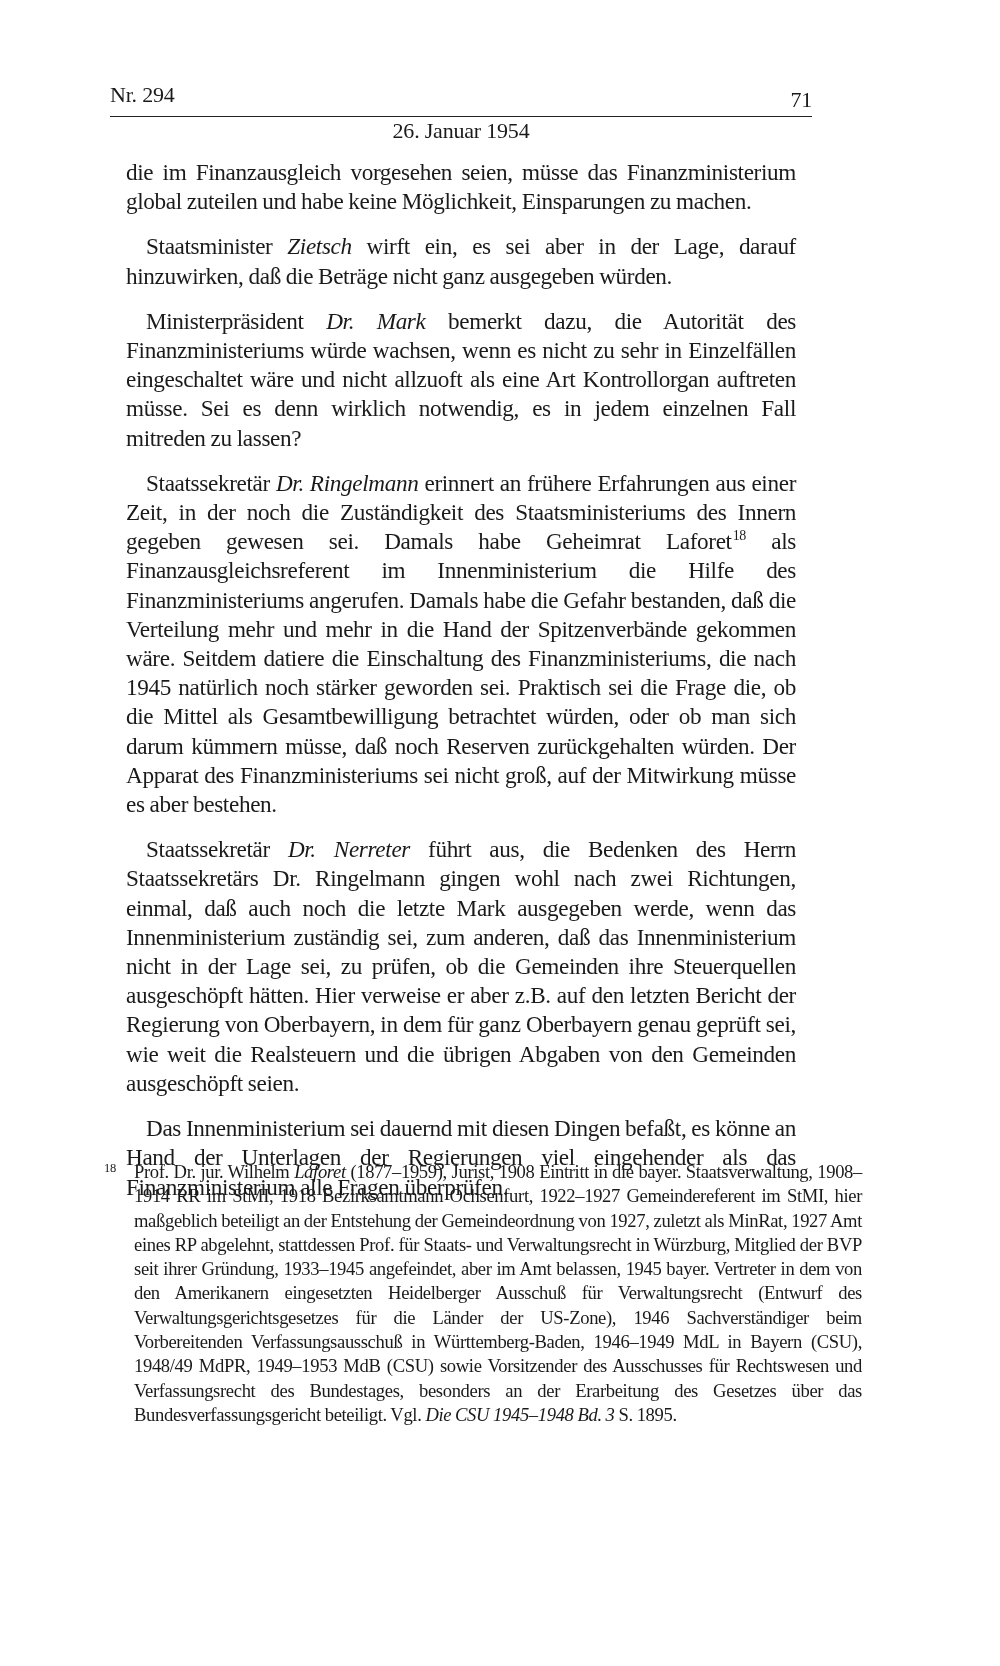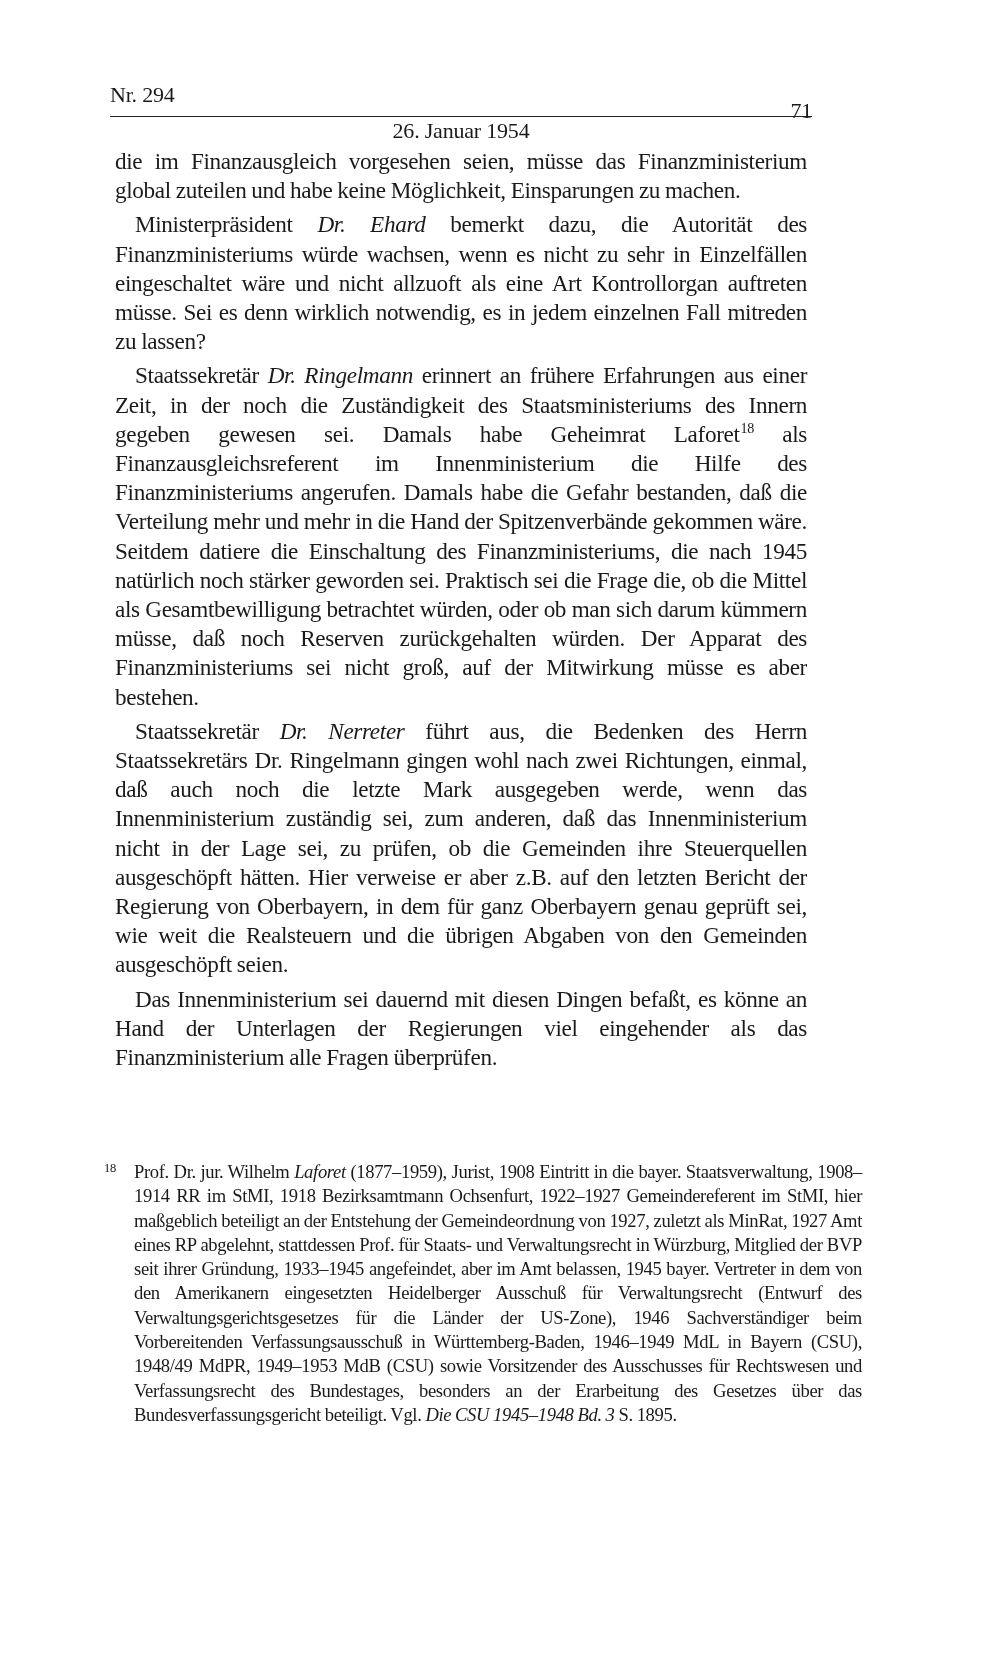--- a/index.html
+++ b/index.html
@@ -40,35 +40,35 @@
       position: absolute;
       left: 0;
       right: 0;
       top: 0;
       text-align: center;
       margin-top: 36px;
     }
     .rh-right {
       position: absolute;
       right: 0;
-      top: 16px;
+      top: 5px;
     }
     .body-text {
       position: absolute;
       top: 142px;
       left: 0;
       width: 702px;
       font-size: 23.2px;
       line-height: 29.2px;
       text-align: justify;
       letter-spacing: -0.35px;
       word-spacing: -0.5px;
     }
     .body-text p {
-      margin: 5px;
+      margin: 16px;
       text-indent: 20px;
       hyphens: manual;
     }
     .body-text p.first {
       text-indent: 0;
     }
     .body-text p:last-child {
       text-align-last: left;
     }
     .body-text p {
@@ -114,22 +114,23 @@
 
   <div class="running-head">
     <span class="rh-left">Nr. 294</span>
     <span class="rh-center">26. Januar 1954</span>
     <span class="rh-right">71</span>
   </div>
 
   <div class="body-text">
     <p class="first"><span>die im Finanzausgleich vorgesehen seien, müsse das Finanzministerium global zuteilen und habe keine Möglichkeit, Einsparungen zu machen.</span></p>
 
+    <p><span>Staatsminister </span><em>Zietsch</em><span> wirft ein, es sei aber in der Lage, darauf hinzuwirken, daß die Beträge nicht ganz ausgegeben würden.</span></p>
 
-    <p><span>Ministerpräsident </span><em>Dr. Ehard</em><span> bemerkt dazu, die Autorität des Finanzministe­riums würde wachsen, wenn es nicht zu sehr in Einzelfällen eingeschaltet wäre und nicht allzuoft als eine Art Kontrollorgan auftreten müsse. Sei es denn wirk­lich notwendig, es in jedem einzelnen Fall mitreden zu lassen?</span></p>
+    <p><span>Ministerpräsident </span><em>Dr. Mark</em><span> bemerkt dazu, die Autorität des Finanzministe­riums würde wachsen, wenn es nicht zu sehr in Einzelfällen eingeschaltet wäre und nicht allzuoft als eine Art Kontrollorgan auftreten müsse. Sei es denn wirk­lich notwendig, es in jedem einzelnen Fall mitreden zu lassen?</span></p>
 
     <p><span>Staatssekretär </span><em>Dr. Ringelmann</em><span> erinnert an frühere Erfahrungen aus einer Zeit, in der noch die Zuständigkeit des Staatsministeriums des Innern gegeben gewesen sei. Damals habe Geheimrat Laforet</span><sup class="fnref">18</sup><span> als Finanzausgleichsreferent im Innenministerium die Hilfe des Finanzministeriums angerufen. Damals habe die Gefahr bestanden, daß die Verteilung mehr und mehr in die Hand der Spit­zenverbände gekommen wäre. Seitdem datiere die Einschaltung des Finanzmi­nisteriums, die nach 1945 natürlich noch stärker geworden sei. Praktisch sei die Frage die, ob die Mittel als Gesamtbewilligung betrachtet würden, oder ob man sich darum kümmern müsse, daß noch Reserven zurückgehalten würden. Der Apparat des Finanzministeriums sei nicht groß, auf der Mitwirkung müsse es aber bestehen.</span></p>
 
     <p><span>Staatssekretär </span><em>Dr. Nerreter</em><span> führt aus, die Bedenken des Herrn Staatssekretärs Dr. Ringelmann gingen wohl nach zwei Richtungen, einmal, daß auch noch die letzte Mark ausgegeben werde, wenn das Innenministerium zuständig sei, zum anderen, daß das Innenministerium nicht in der Lage sei, zu prüfen, ob die Gemeinden ihre Steuerquellen ausgeschöpft hätten. Hier verweise er aber z.B. auf den letzten Bericht der Regierung von Oberbayern, in dem für ganz Ober­bayern genau geprüft sei, wie weit die Realsteuern und die übrigen Abgaben von den Gemeinden ausgeschöpft seien.</span></p>
 
     <p><span>Das Innenministerium sei dauernd mit diesen Dingen befaßt, es könne an Hand der Unterlagen der Regierungen viel eingehender als das Finanzministe­rium alle Fragen überprüfen.</span></p>
   </div>
 
   <div class="footnotes">
     <div class="footnote">

